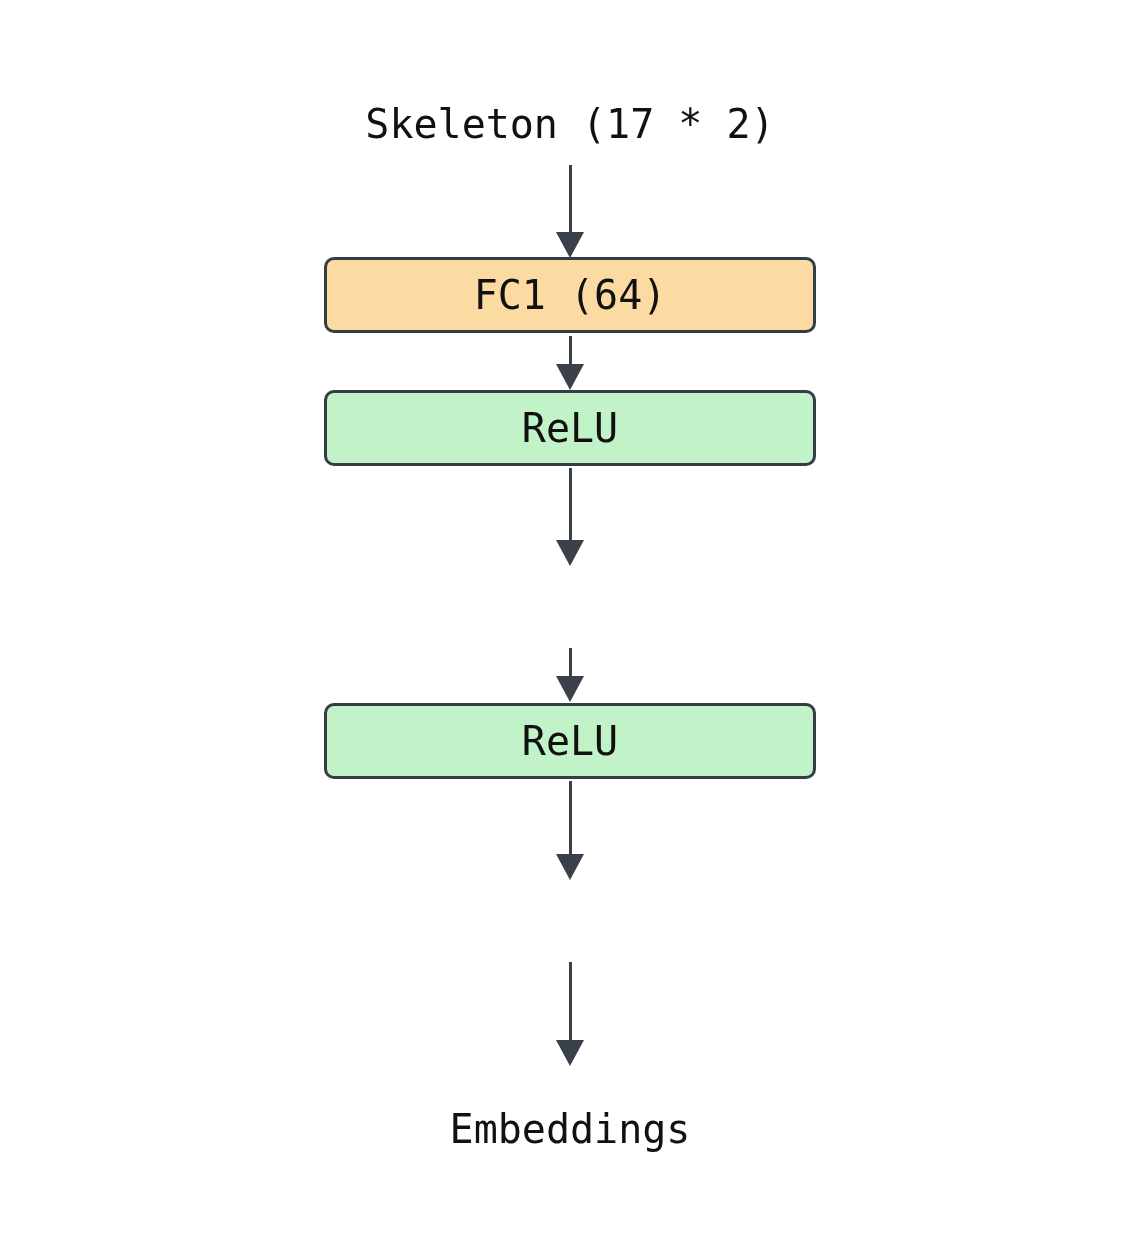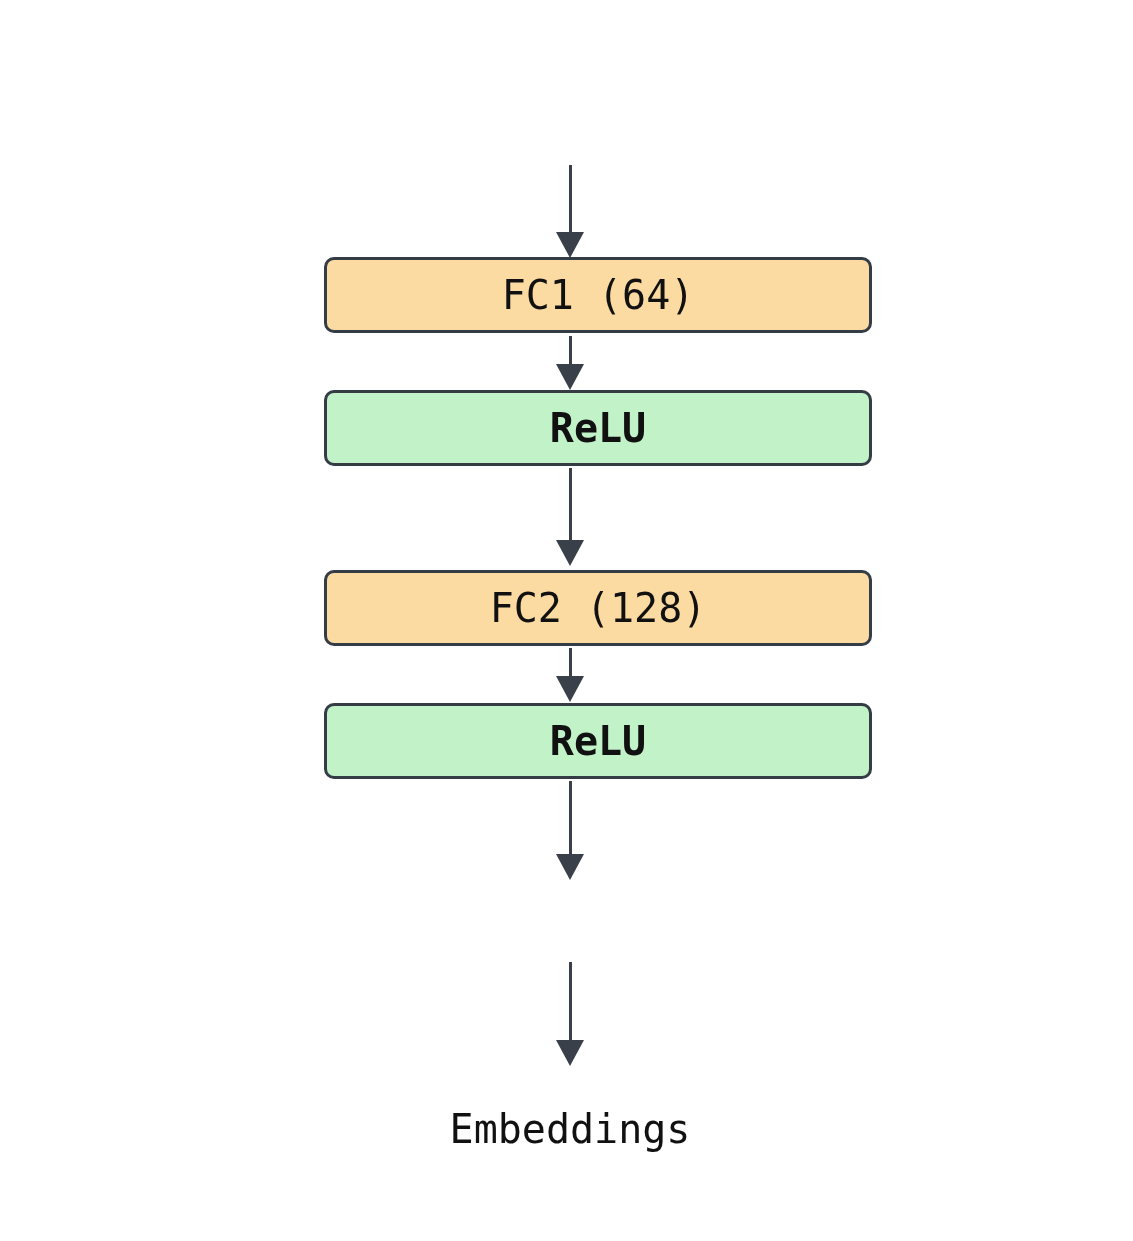--- a/index.html
+++ b/index.html
@@ -28,30 +28,30 @@
     font-size: 40px;
     line-height: 48px;
     white-space: nowrap;
     color: var(--text);
   }
   .flow-label.title   { top: 100px; }
   .flow-label.output  { top: 1105px; }
   .node {
     position: absolute;
     left: 324px;
-    width: 548px;
+    width: 492px;
     height: 76px;
     border: 3px solid var(--node-border);
     border-radius: 10px;
     display: flex;
     align-items: center;
     justify-content: center;
   }
   .node.fc   { background: var(--layer-fill); }
-  .node.relu { background: var(--activation-fill); font-weight: bold; }
+  .node.relu { background: var(--activation-fill); }
   .node-label {
     font-size: 40px;
     line-height: 1;
     white-space: nowrap;
     color: var(--text);
   }
   .arrow {
     position: absolute;
     left: 570px;
     transform: translateX(-50%);
@@ -71,20 +71,21 @@
     border-left: 14px solid transparent;
     border-right: 14px solid transparent;
     border-top: 26px solid var(--arrow);
   }
 </style>
 </head>
 <body>
 
 <div class="canvas">
 
+  <div class="flow-label title">Skeleton (17 * 2)</div>
 
   <div class="arrow" style="top:165px; height:93px">
     <div class="arrow-shaft"></div>
     <div class="arrow-head"></div>
   </div>
 
   <div class="node fc" style="top:257px">
     <span class="node-label">FC1 (64)</span>
   </div>
 
@@ -95,23 +96,20 @@
 
   <div class="node relu" style="top:390px">
     <span class="node-label">ReLU</span>
   </div>
 
   <div class="arrow" style="top:468px; height:98px">
     <div class="arrow-shaft"></div>
     <div class="arrow-head"></div>
   </div>
 
-  <div class="node fc" style="top:570px">
-    <span class="node-label">FC2 (128)</span>
-  </div>
 
   <div class="arrow" style="top:648px; height:54px">
     <div class="arrow-shaft"></div>
     <div class="arrow-head"></div>
   </div>
 
   <div class="node relu" style="top:703px">
     <span class="node-label">ReLU</span>
   </div>
 

